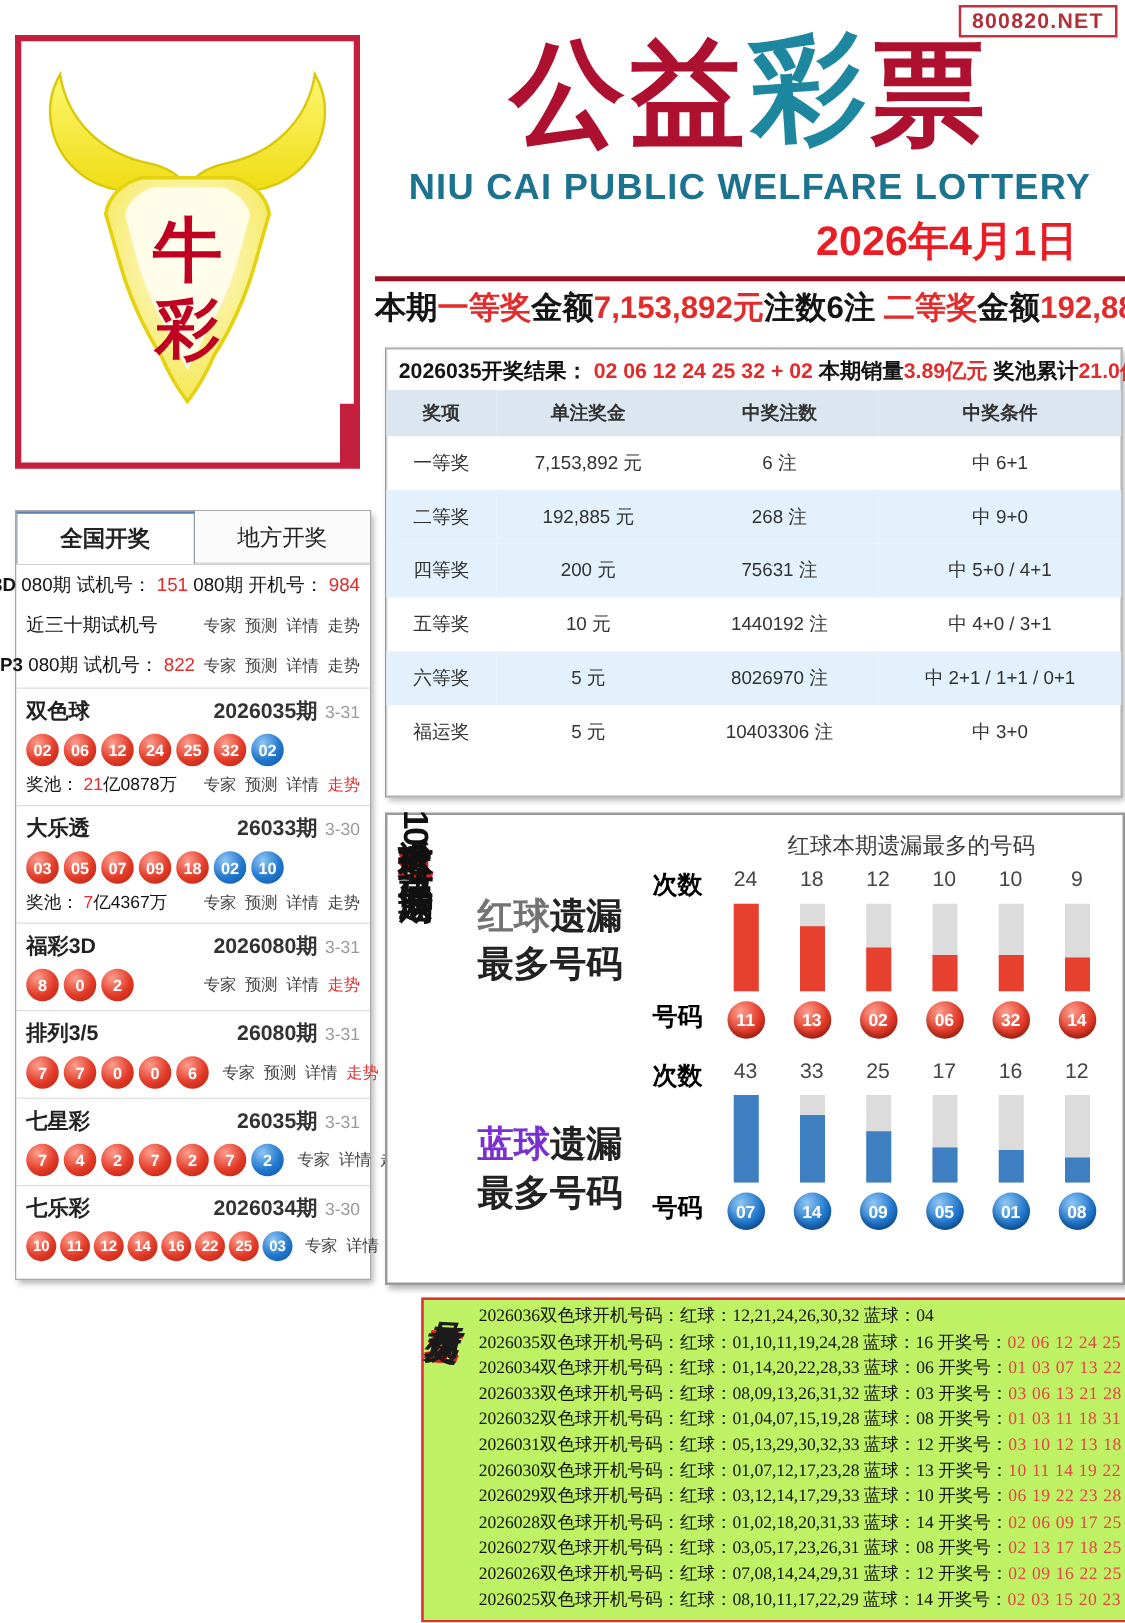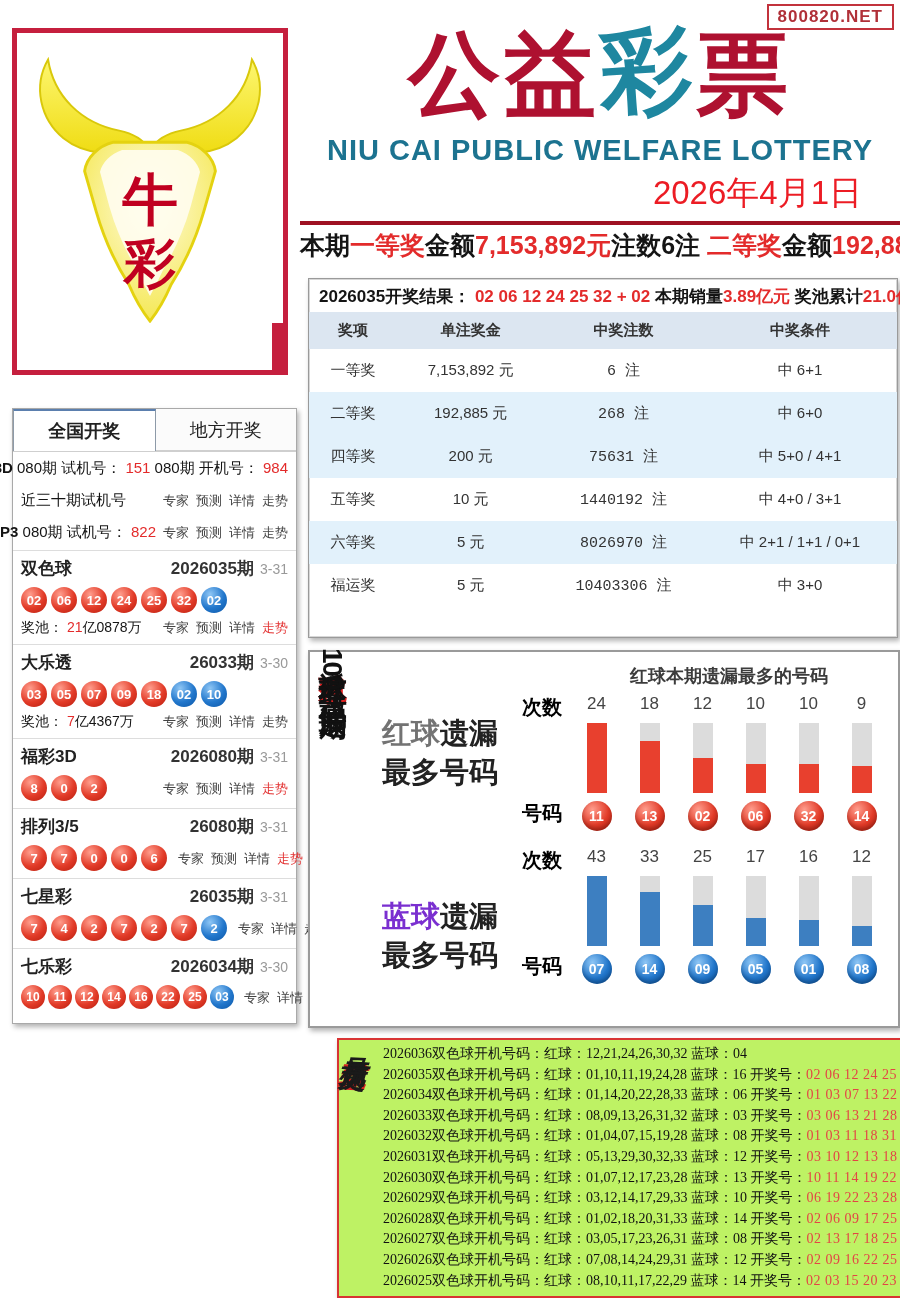--- a/index.html
+++ b/index.html
@@ -16,38 +16,38 @@
   #logo-corner{position:absolute;right:-1px;bottom:-1px;width:12px;height:48px;background:#c51f3e;}
 
   
   #header{position:absolute;left:300px;top:26px;width:600px;}
   .title-row{text-align:center;font-family:"Liberation Serif",serif;font-weight:900;
     font-size:92px;line-height:1.05;color:#ae1130;letter-spacing:4px;white-space:nowrap;}
   .title-cai{color:#1e87a0;display:inline-block;transform:rotate(-4deg) translateY(-4px);
     font-family:"DejaVu Serif",serif;}
   .subtitle{margin-top:10px;text-align:center;color:#1c7390;font-weight:bold;font-size:29px;
     letter-spacing:1px;white-space:nowrap;}
-  .date-row{margin-top:4px;text-align:right;padding-right:38px;color:#ec1c24;font-weight:normal;font-size:33px;}
+  .date-row{margin-top:4px;text-align:right;padding-right:38px;color:#ec1c24;font-weight:bold;font-size:33px;}
   .head-rule{margin-top:5px;height:4px;background:#9e1122;}
   #banner{margin-top:4px;font-size:25px;font-weight:bold;color:#141414;white-space:nowrap;letter-spacing:0px;}
   .seg-r{color:#e32b2b;}
   .seg-k{color:#141414;}
   .seg-b{color:#141414;font-weight:bold;}
 
   
   #prize-panel{position:absolute;left:308px;top:278px;width:588px;height:358px;background:#fff;
     border:1px solid #9a9a9a;box-shadow:2px 3px 5px rgba(0,0,0,.3), inset 0 0 0 1px #d7d7d7;}
   #result-line{padding:6px 10px 4px;font-size:17px;font-weight:bold;color:#222;white-space:nowrap;}
   #prize-table{width:100%;border-collapse:collapse;font-size:15px;color:#333;}
   #prize-table th{background:#dce6f1;font-weight:bold;padding:9px 4px;text-align:center;font-size:15px;}
   #prize-table td{padding:12px 4px;text-align:center;}
   #prize-table tr.stripe{background:#e2f1fb;}
   #prize-table th:nth-child(1),#prize-table td:nth-child(1){width:15%;}
   #prize-table th:nth-child(2),#prize-table td:nth-child(2){width:25%;}
-  #prize-table th:nth-child(3),#prize-table td:nth-child(3){width:27%;font-family:Liberation Mono, monospace;}
+  #prize-table th:nth-child(3),#prize-table td:nth-child(3){width:27%;}
 
   
   #sidebar{position:absolute;left:12px;top:408px;width:283px;height:614px;background:#fff;
     border:1px solid #a9a9a9;box-shadow:2px 3px 5px rgba(0,0,0,.3);}
   #side-tabs{display:flex;height:42px;border-bottom:1px solid #cfcfcf;}
   .tab{flex:1;display:flex;align-items:center;justify-content:center;font-size:18px;color:#222;
     background:#fdfdfd;cursor:pointer;}
   .tab.active{border:1px solid #8d9aa8;border-bottom:none;border-top:2px solid #5b7fae;background:#fff;font-weight:bold;}
   .tab.inactive{border-bottom:1px solid #cfcfcf;background:#fbfbfb;}
   .quick-row{display:flex;align-items:center;justify-content:flex-end;padding:7px 8px 6px;font-size:15px;color:#222;}
@@ -78,21 +78,21 @@
   #chart-vtitle .vt-red{color:#e02020;}
   #chart-vtitle .vt-black{color:#111;}
   .chart-half{position:absolute;left:52px;width:530px;height:183px;}
   .chart-half.first{top:4px;}
   .chart-half.second{top:187px;}
   .side-label{position:absolute;left:20px;top:58px;font-size:29px;font-weight:bold;color:#222;line-height:1.35;white-space:nowrap;}
   .side-label .lab-red{color:#737373;}
   .side-label .lab-blue{color:#7a2fd0;}
   .chart-grid{position:absolute;left:160px;top:8px;width:366px;display:grid;
     grid-template-columns:48px repeat(6,1fr);row-gap:2px;}
-  .chart-title{grid-column:2 / span 6;text-align:center;font-size:18px;font-weight:bold;color:#3c3c3c;padding-bottom:4px;white-space:nowrap;}
+  .chart-title{grid-column:2 / span 6;text-align:center;font-size:18px;font-weight:normal;color:#3c3c3c;padding-bottom:4px;white-space:nowrap;}
   .axis-label{font-size:20px;font-weight:bold;color:#000000;align-self:center;}
   .bar-val{text-align:center;font-size:17px;color:#444;}
   .track-cell{display:flex;justify-content:center;align-items:flex-end;height:70px;}
   .bar-track{position:relative;width:20px;height:70px;background:#dcdcdc;}
   .bar-fill{position:absolute;left:0;bottom:0;width:100%;}
   .bar-fill.red{background:#e8402e;}
   .bar-fill.blue{background:#3d7fc1;}
   .ball-cell{display:flex;justify-content:center;padding-top:6px;}
   .chart-ball{width:30px;height:30px;border-radius:50%;color:#fff;font-weight:bold;font-size:14px;
     display:flex;align-items:center;justify-content:center;box-shadow:inset 0 -3px 4px rgba(0,0,0,.25);}
@@ -162,21 +162,21 @@
           <tr>
             <td>一等奖</td>
             <td>7,153,892 元</td>
             <td>6 注</td>
             <td>中 6+1</td>
           </tr>
           <tr class="stripe">
             <td>二等奖</td>
             <td>192,885 元</td>
             <td>268 注</td>
-            <td>中 6+0</td>
+            <td>中 9+0</td>
           </tr>
           <tr class="stripe">
             <td>四等奖</td>
             <td>200 元</td>
             <td>75631 注</td>
             <td>中 5+0 / 4+1</td>
           </tr>
           <tr>
             <td>五等奖</td>
             <td>10 元</td>

